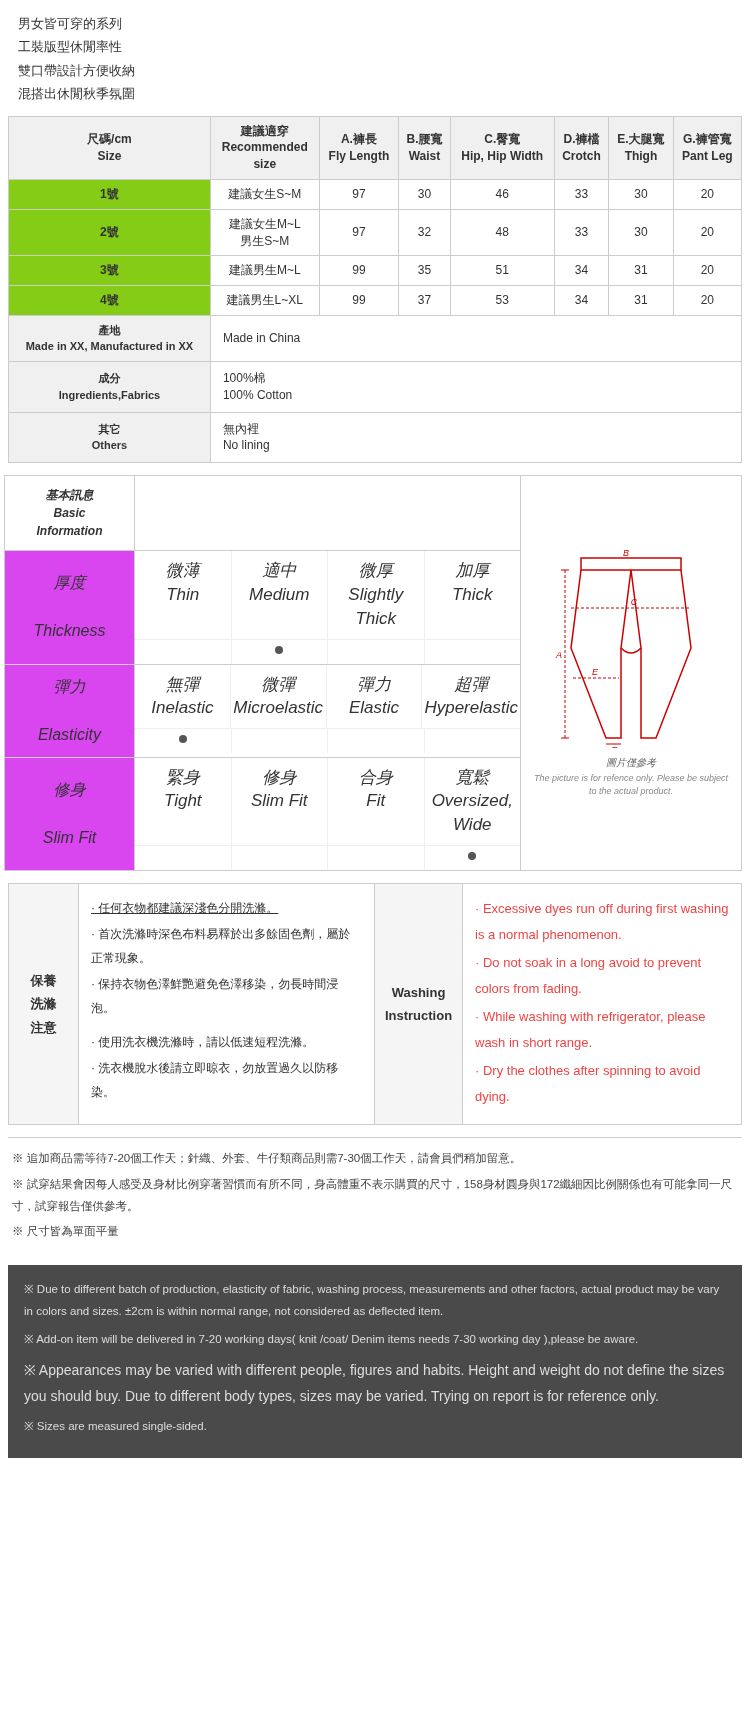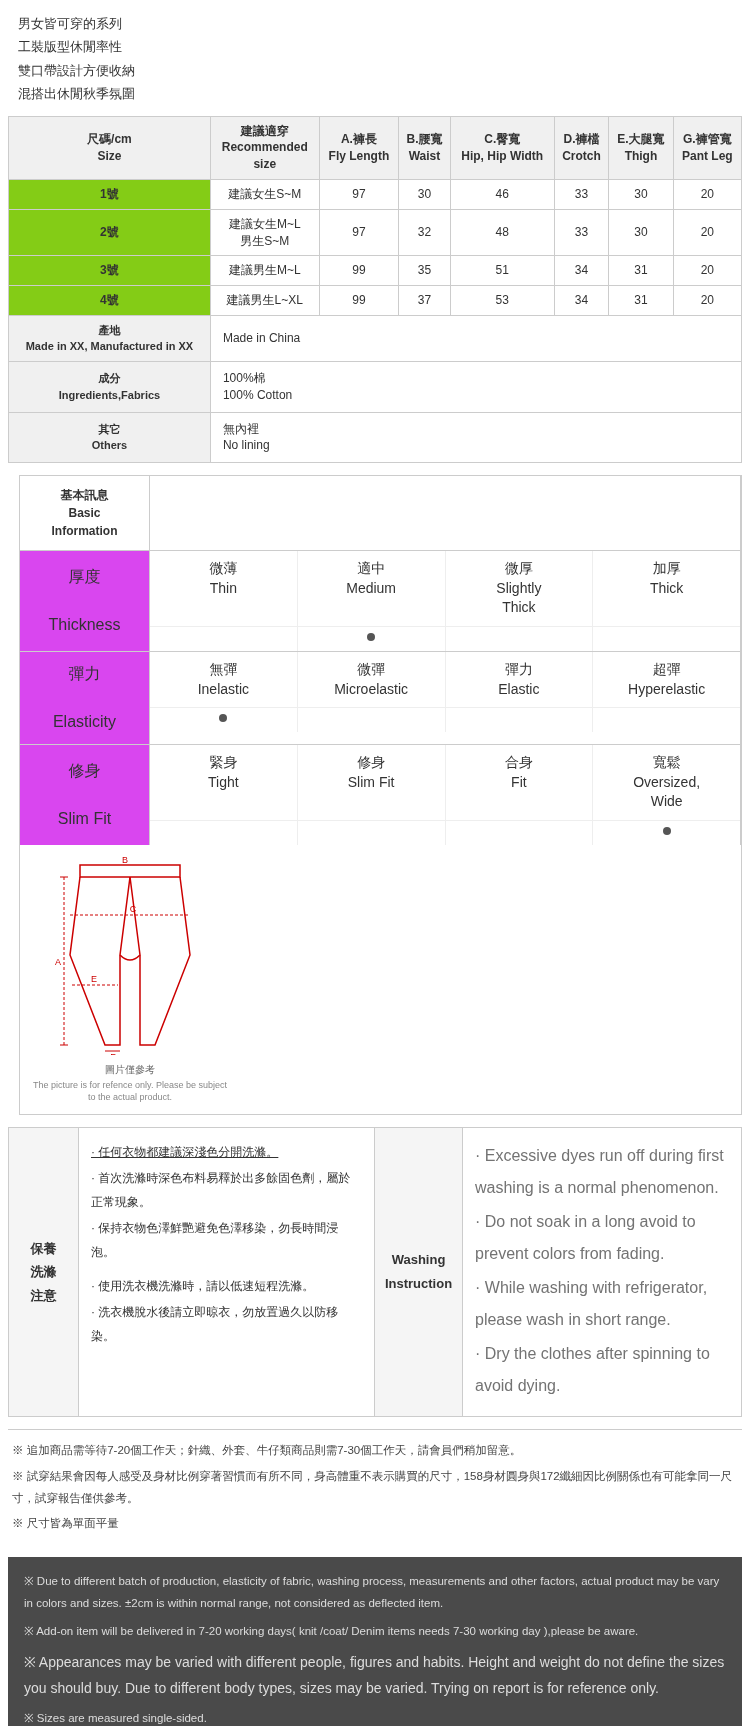--- a/index.html
+++ b/index.html
@@ -83,21 +83,21 @@
       flex-direction: row;
       border-bottom: 1px solid #eee;
     }
     .info-options-row:last-child {
       border-bottom: none;
     }
     .info-option-cell {
       flex: 1;
       text-align: center;
       padding: 8px 2px;
-      font-size: 14px;
+      font-size: 17px;
       line-height: 1.4;
       border-right: 1px solid #eee;
       position: relative;
     }
     .info-option-cell:last-child {
       border-right: none;
     }
     .info-dot-row {
       display: flex;
       flex-direction: row;
@@ -116,23 +116,24 @@
       display: inline-block;
       width: 8px;
       height: 8px;
       border-radius: 50%;
       background: #555;
     }
 
     
     .basic-info-with-diagram {
       border: 1px solid #ccc;
-      margin: 0 8px 12px 19px;
-      display: flex;
-      flex-direction: column;
+      margin: 0 8px 12px 4px;
+      display: flex;
+      flex-direction: row;
+      font-style: italic;
     }
     .basic-info-rows-col {
       flex: 1;
       border-right: 1px solid #ccc;
     }
     .diagram-col {
       width: 220px;
       display: flex;
       flex-direction: column;
       align-items: center;
@@ -396,21 +397,21 @@
             <li style="margin-bottom: 2px;">· 洗衣機脫水後請立即晾衣，勿放置過久以防移染。</li>
           </ul>
       </div>
     </div>
   </div>
   <div class="care-full-right">
     <div style="width:88px; background:#f5f5f5; border-right:1px solid #ccc; display:flex; align-items:center; justify-content:center; text-align:center; padding:10px 4px; font-weight:bold; font-size:13px; line-height:1.8;">
       Washing<br>Instruction
     </div>
     <div style="flex:1; padding:12px 12px;">
-      <ul id="care-right-list" style="list-style:none; padding:0; margin:0; font-size:16px; line-height:2; color:#737373;">
+      <ul id="care-right-list" style="list-style:none; padding:0; margin:0; font-size:13px; line-height:2; color:#ef4444;">
       <li style="margin-bottom: 2px;">· Excessive dyes run off during first washing is a normal phenomenon.</li>
           <li style="margin-bottom: 2px;">· Do not soak in a long avoid to prevent colors from fading.</li>
           <li style="margin-bottom: 2px;">· While washing with refrigerator, please wash in short range.</li>
           <li style="margin-bottom: 2px;">· Dry the clothes after spinning to avoid dying.</li>
         </ul>
     </div>
   </div>
 </div>
 
 <div class="notes-section">

